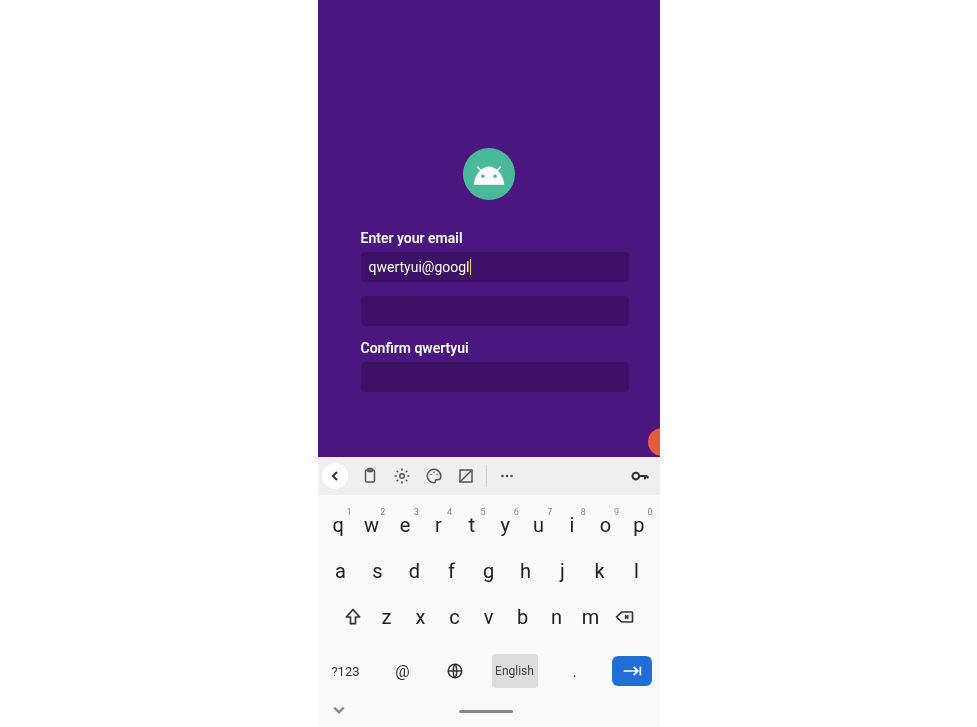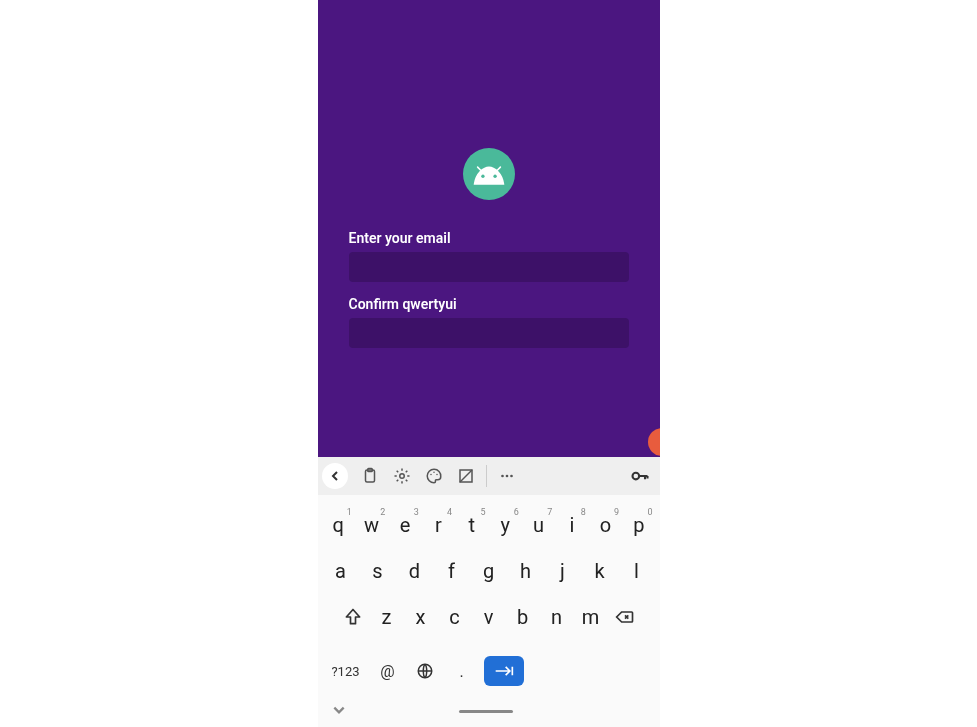--- a/index.html
+++ b/index.html
@@ -36,21 +36,21 @@
       left: 50%;
       top: 148px;
       transform: translateX(-50%);
       display: flex;
       align-items: center;
       justify-content: center;
     }
     .logo svg { width: 38px; height: 38px; }
     .form {
       position: absolute;
-      left: 31px;
+      left: 43px;
       right: 31px;
       top: 230px;
     }
     .label {
       color: #fff;
       font-size: 14px;
       font-weight: 600;
       margin-bottom: 6px;
     }
     .field {
@@ -169,21 +169,21 @@
       height: 40px;
       display: flex;
       align-items: center;
       justify-content: center;
       cursor: pointer;
     }
     .shift svg, .bksp svg { width: 20px; height: 20px; fill: none; stroke: #333; stroke-width: 2; }
     .bottom-row {
       display: flex;
       align-items: center;
-      gap: 7px;
+      gap: 22px;
       padding: 6px 8px 10px;
     }
     .sym {
       width: 40px;
       height: 36px;
       display: flex;
       align-items: center;
       justify-content: center;
       font-size: 13px;
       color: #333;
@@ -249,20 +249,24 @@
     <div class="logo">
       <svg viewBox="0 0 50 30">
           <path d="M6 28 C8 14 18 6 25 6 C32 6 42 14 44 28 Z M10 6 L16 12 M40 6 L34 12" fill="#fff" stroke="#fff" stroke-width="2" stroke-linecap="round"></path>
           <circle cx="17" cy="18" r="2.2" fill="#4ab99a"></circle>
           <circle cx="33" cy="18" r="2.2" fill="#4ab99a"></circle>
         </svg>
     </div>
 
     <div class="form">
       <div class="label">Enter your email</div>
+      <div class="typed">
+        <span>qwertyui@googl</span>
+          <span class="cursor"></span>
+      </div>
 
       <input type="password" class="field" style="">
 
       <div class="label">Confirm qwertyui</div>
       <input type="password" class="field" style="">
     </div>
 
     <div class="fab"></div>
   </div>
 
@@ -366,20 +370,21 @@
 
     <div class="bottom-row">
       <div class="sym">?123</div>
       <div class="at">@</div>
       <div class="globe">
         <svg width="18" height="18" viewBox="0 0 24 24">
             <circle cx="12" cy="12" r="9" stroke="#333" stroke-width="2" fill="none"></circle>
             <path d="M3 12h18M12 3c3 3 3 15 0 18M12 3c-3 3-3 15 0 18" stroke="#333" stroke-width="2" fill="none"></path>
           </svg>
       </div>
+      <div class="space">English</div>
       <div class="dot">.</div>
       <div class="enter">
         <svg width="20" height="14" viewBox="0 0 24 16">
             <path d="M2 8h16M14 3l5 5-5 5M22 3v10" stroke-width="2"></path>
           </svg>
       </div>
     </div>
 
     <div class="navbar">
       <div class="nav-hide">

